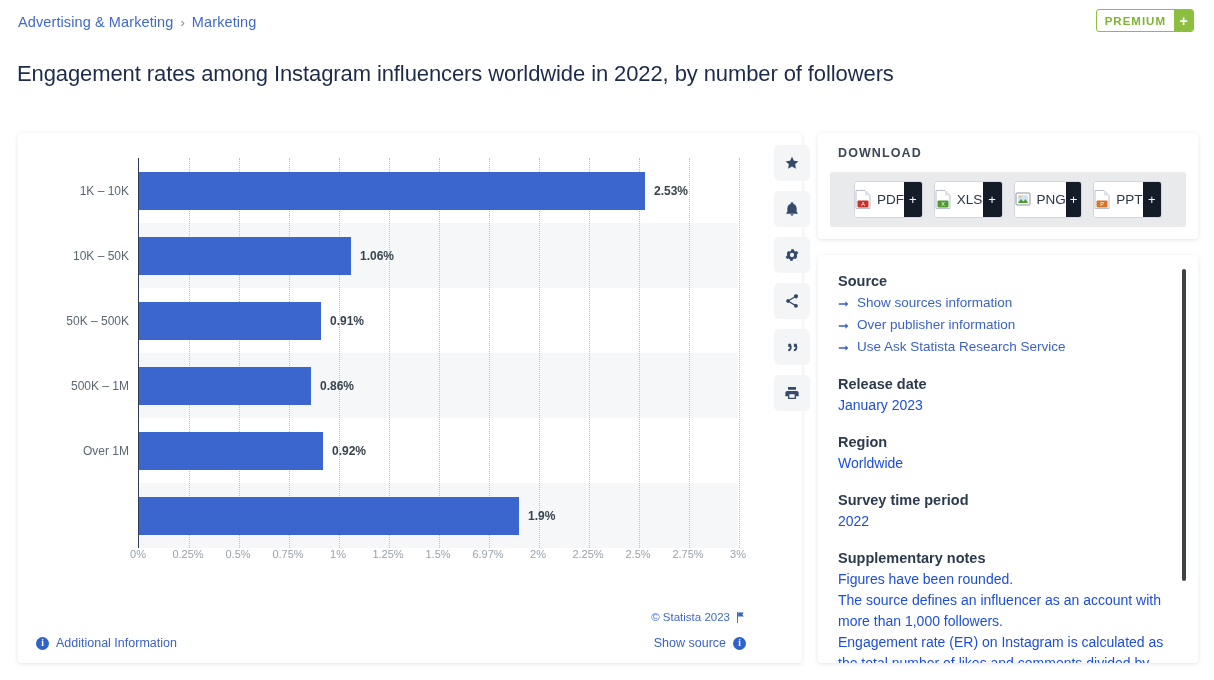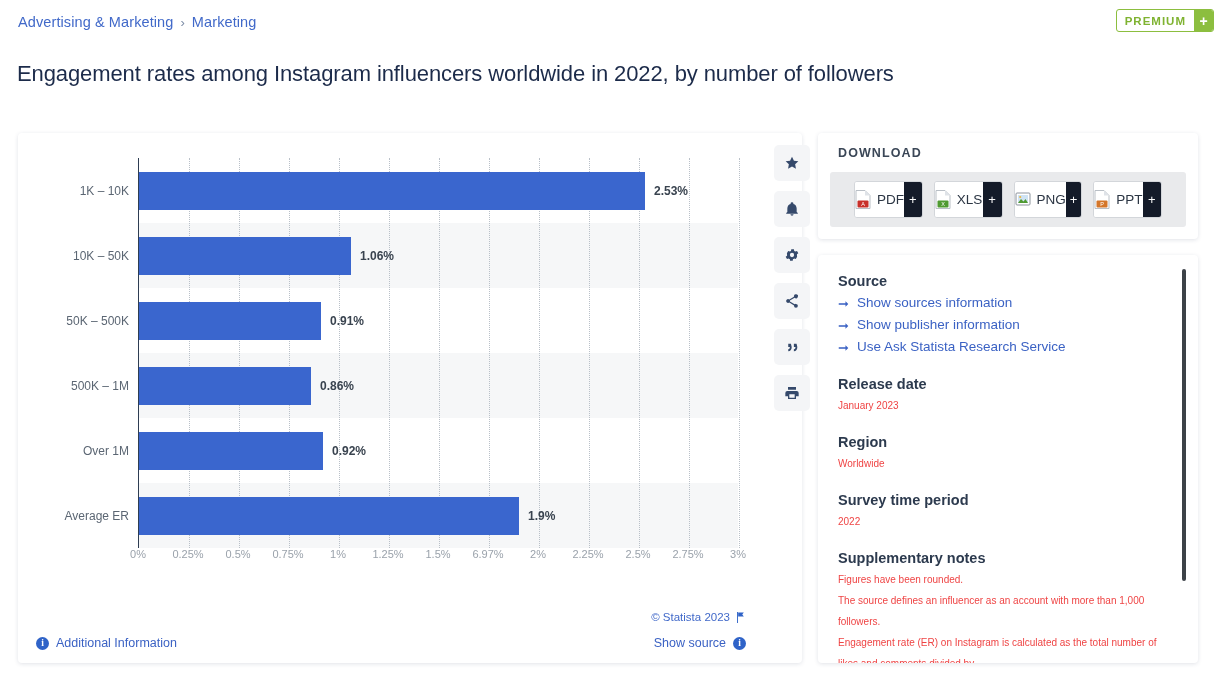--- a/index.html
+++ b/index.html
@@ -15,21 +15,21 @@
   
   .breadcrumb {
     position: absolute; left: 18px; top: 14px;
     font-size: 14.5px; color: #4169c9; letter-spacing: .1px;
     display: flex; align-items: center; gap: 7px; white-space: nowrap;
   }
   .breadcrumb a { color:#4169c9; text-decoration:none; }
   .breadcrumb .sep { color:#7f8fa8; font-size: 13px; }
 
   .premium-badge {
-    position: absolute; right: 0; top: 9px;
+    position: absolute; right: 20px; top: 9px;
     display: flex; align-items: stretch;
     border: 1.5px solid #8cbe3f; border-radius: 3px; overflow: hidden;
     height: 23px; background:#fff;
   }
   .premium-badge .label {
     color: #7fb331; font-size: 11.5px; font-weight: bold; letter-spacing: 1px;
     padding: 0 8px; display:flex; align-items:center;
   }
   .premium-badge .plus {
     background:#8cbe3f; color:#fff; font-size:14px; font-weight:bold;
@@ -146,21 +146,21 @@
   .info-card {
     position:absolute; left: 818px; top: 255px; width: 380px; height: 408px;
     background:#fff; border-radius:4px; box-shadow: 0 1px 4px rgba(20,40,80,.13);
     overflow:hidden;
   }
   .info-inner { position:absolute; left:20px; top:18px; right:30px; }
   .info-h {
     font-size:14.5px; font-weight:bold; color:#2c3a4e; margin-top:18px; margin-bottom:3px;
   }
   .info-h:first-child { margin-top:0; }
-  .info-p { font-size:10px; color:#ef4444; line-height:21px; }
+  .info-p { font-size:14px; color:#1d4ed8; line-height:21px; }
   .info-link {
     font-size:13.5px; color:#3b62c4; line-height:22px;
     display:flex; align-items:center; gap:8px; cursor:pointer;
   }
   .arrow-ico { color:#3b62c4; font-size:13px; line-height:1; }
   .scrollbar {
     position:absolute; right: 12px; top: 14px; width: 4px; height: 312px;
     background:#3d4248; border-radius:2px;
   }
 </style>
@@ -185,21 +185,20 @@
   <div class="chart-card">
 
     <div class="plot-wrap">
 
       <div class="cat-labels">
         <div class="cat-label">1K – 10K</div>
         <div class="cat-label">10K – 50K</div>
         <div class="cat-label">50K – 500K</div>
         <div class="cat-label">500K – 1M</div>
         <div class="cat-label">Over 1M</div>
-        <div class="cat-label">Average ER</div>
       </div>
 
       <div class="plot">
         <div class="bands">
           <div class="band"></div>
           <div class="band alt"></div>
           <div class="band"></div>
           <div class="band alt"></div>
           <div class="band"></div>
           <div class="band alt"></div>
@@ -377,21 +376,21 @@
   <div class="info-card">
     <div class="info-inner">
       <div class="info-h">Source</div>
 
       <div class="info-link">
         <span class="arrow-ico">➞</span>
         <span>Show sources information</span>
       </div>
       <div class="info-link">
         <span class="arrow-ico">➞</span>
-        <span>Show publisher information</span>
+        <span>Over publisher information</span>
       </div>
       <div class="info-link">
         <span class="arrow-ico">➞</span>
         <span>Use Ask Statista Research Service</span>
       </div>
 
       <div class="info-h">Release date</div>
       <div class="info-p">January 2023</div>
 
       <div class="info-h">Region</div>

